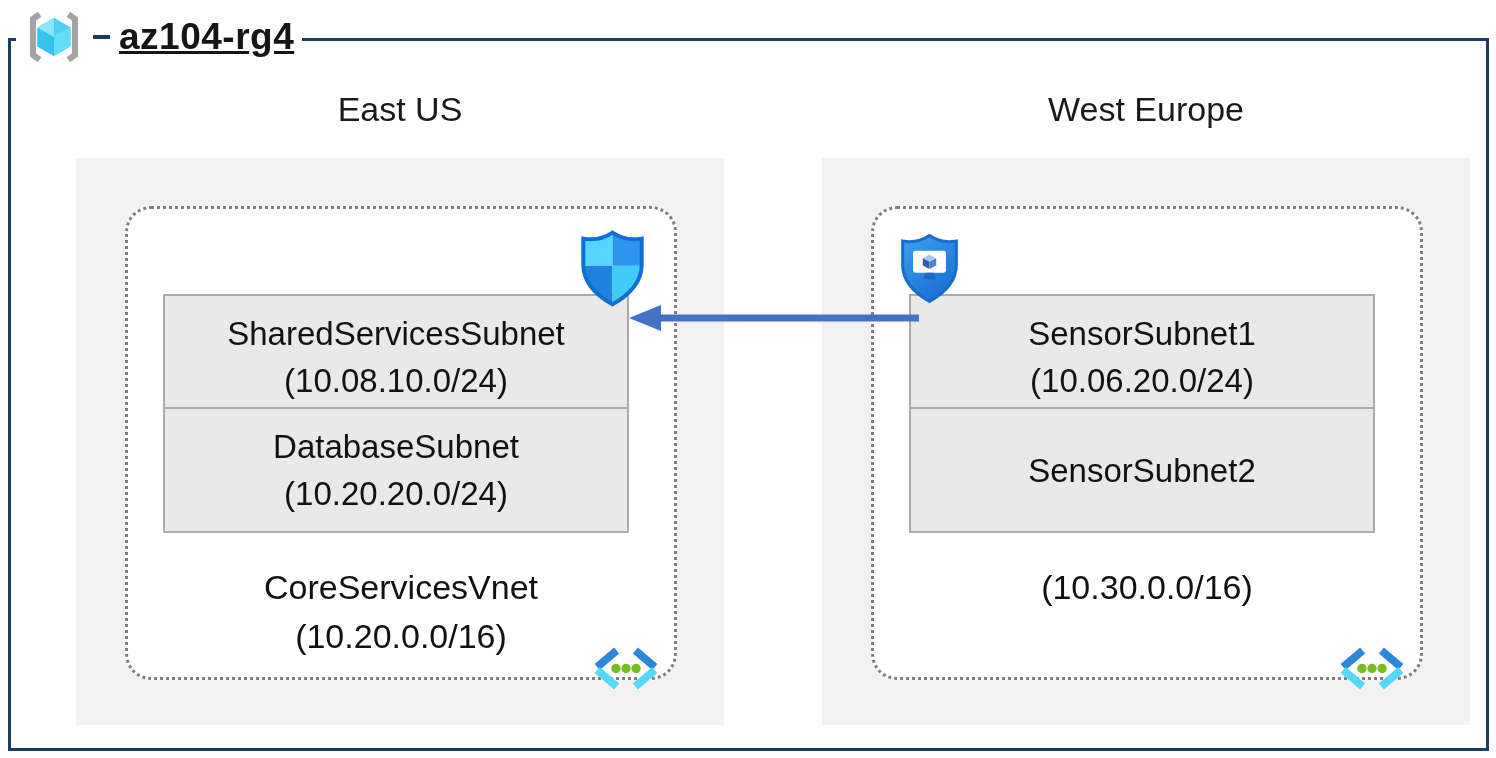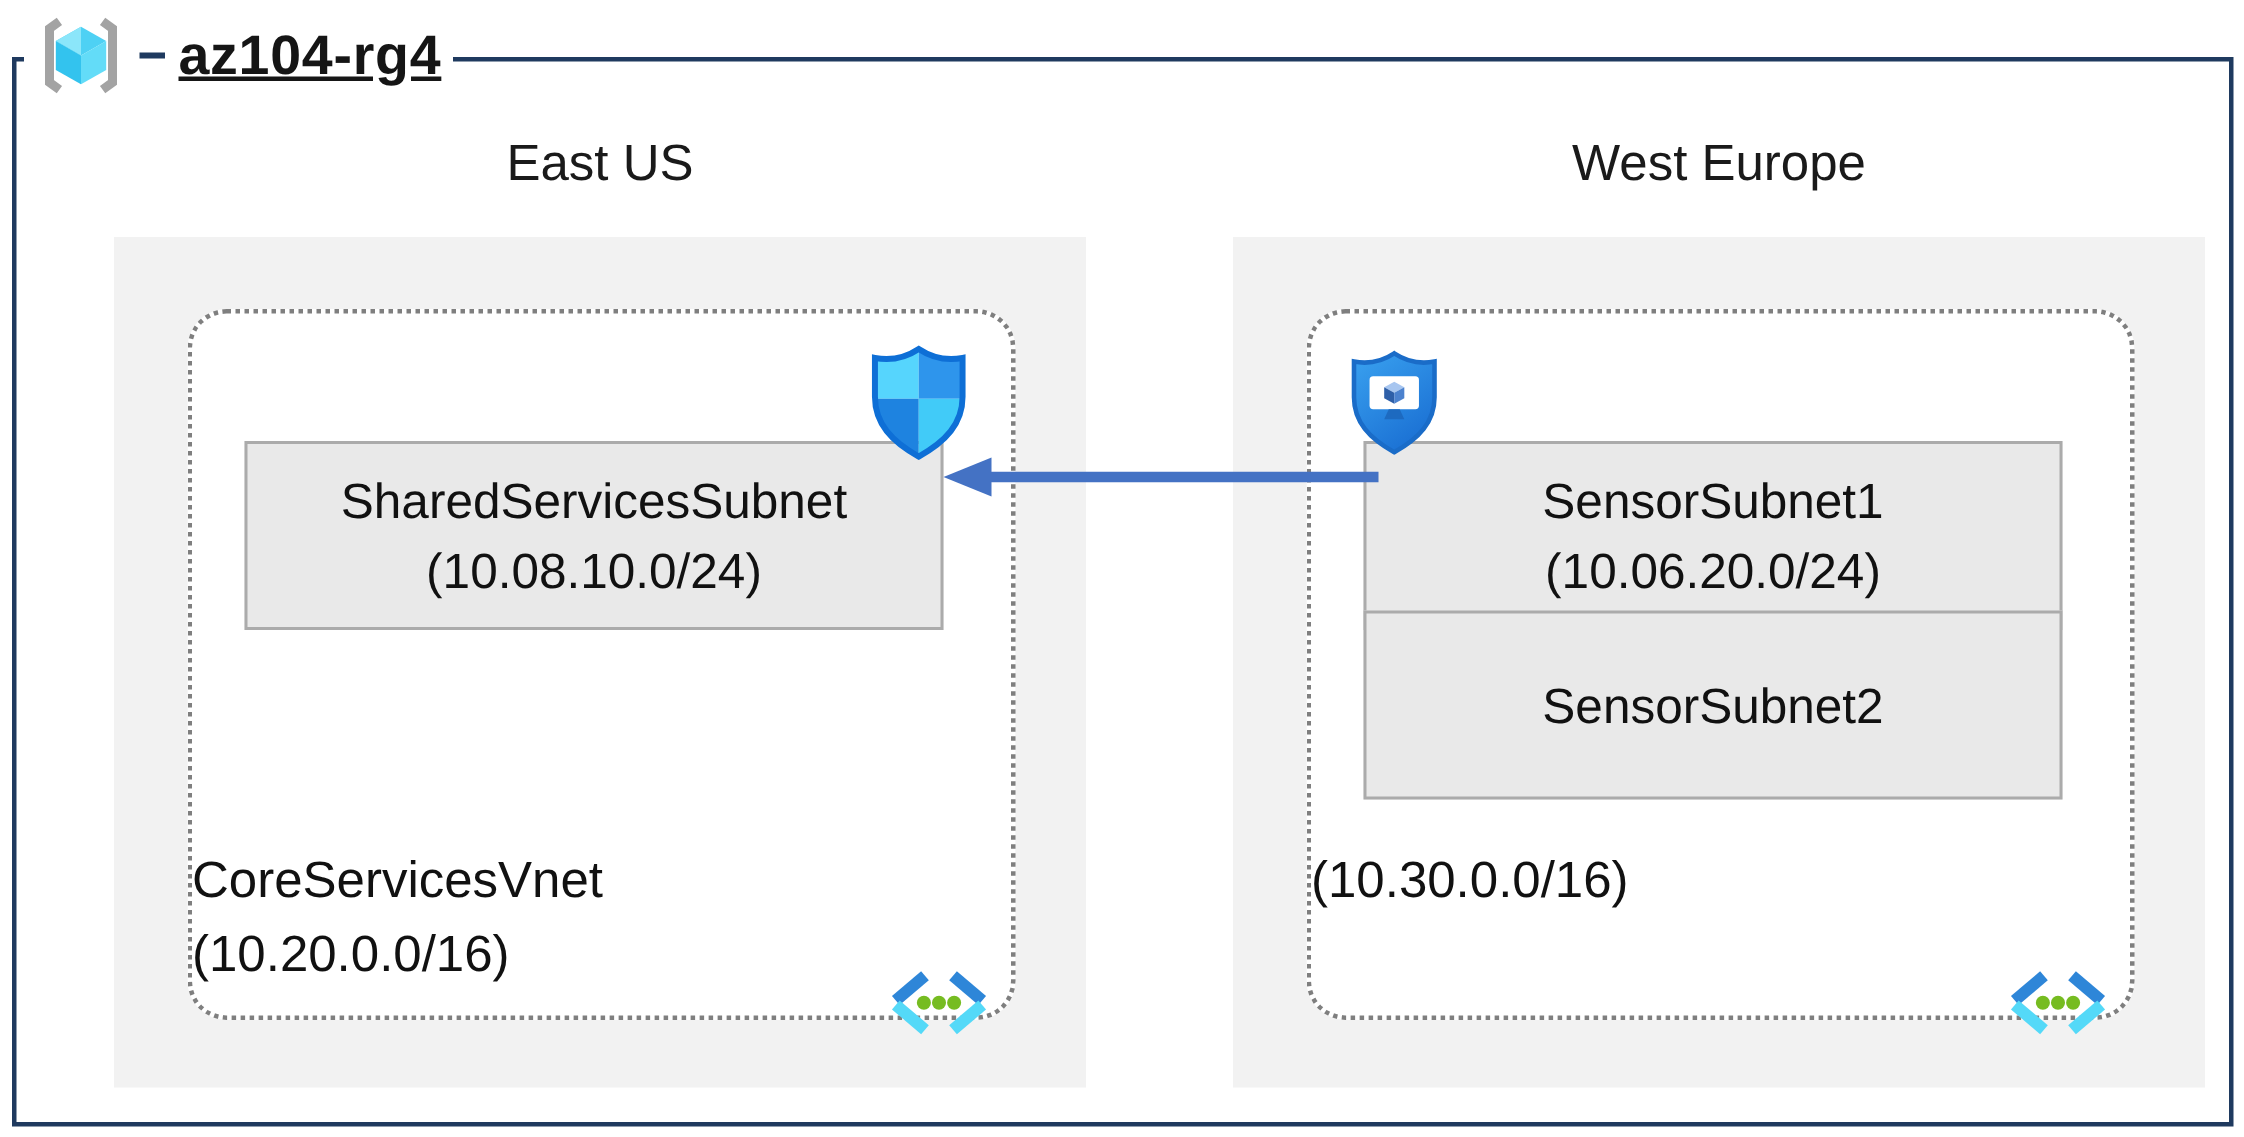--- a/index.html
+++ b/index.html
@@ -44,21 +44,21 @@
   .subnet {
     position:absolute; left:35px; width:466px; height:126px;
     background:#E9E9E9; border:2px solid #ABABAB;
     display:flex; flex-direction:column; align-items:center; justify-content:center;
     text-align:center; font-size:33px; line-height:47px; color:#111;
   }
   .subnet.first  { top:49px;margin-top:36px; }
   .subnet.second { top:198px; }
   
   .vnet-label {
-    position:absolute; left:0; right:0; top:354px; text-align:left;
+    position:absolute; left:0; right:0; top:354px; text-align:center;
     font-size:34px; line-height:49px; color:#111;
   }
   
   .vnet-icon {
     position:absolute; right:12px; bottom:-15px; width:72px; height:47px;
   }
   .vnet-icon svg { display:block; width:100%; height:100%; }
   
   .arrow-svg { position:absolute; left:627px; top:303px; z-index:3; }
   
@@ -90,20 +90,24 @@
   </div>
 
   <div class="region-label west">West Europe</div>
   <div class="region-label east">East US</div>
 
   <div class="region east">
     <div class="vnet-box">
       <div class="subnet first">
         <div>SharedServicesSubnet</div>
         <div>(10.08.10.0/24)</div>
+      </div>
+      <div class="subnet second">
+        <div>DatabaseSubnet</div>
+        <div>(10.20.20.0/24)</div>
       </div>
       <div class="vnet-label">
         <div>CoreServicesVnet</div>
         <div>(10.20.0.0/16)</div>
       </div>
       <div class="vnet-icon">
         <svg viewBox="0 0 100 62">
           <line x1="37" y1="6" x2="10" y2="29" stroke="#2E86D8" stroke-width="11"></line>
           <line x1="10" y1="33" x2="37" y2="56" stroke="#54D9F8" stroke-width="11"></line>
           <line x1="63" y1="6" x2="90" y2="29" stroke="#2E86D8" stroke-width="11"></line>

